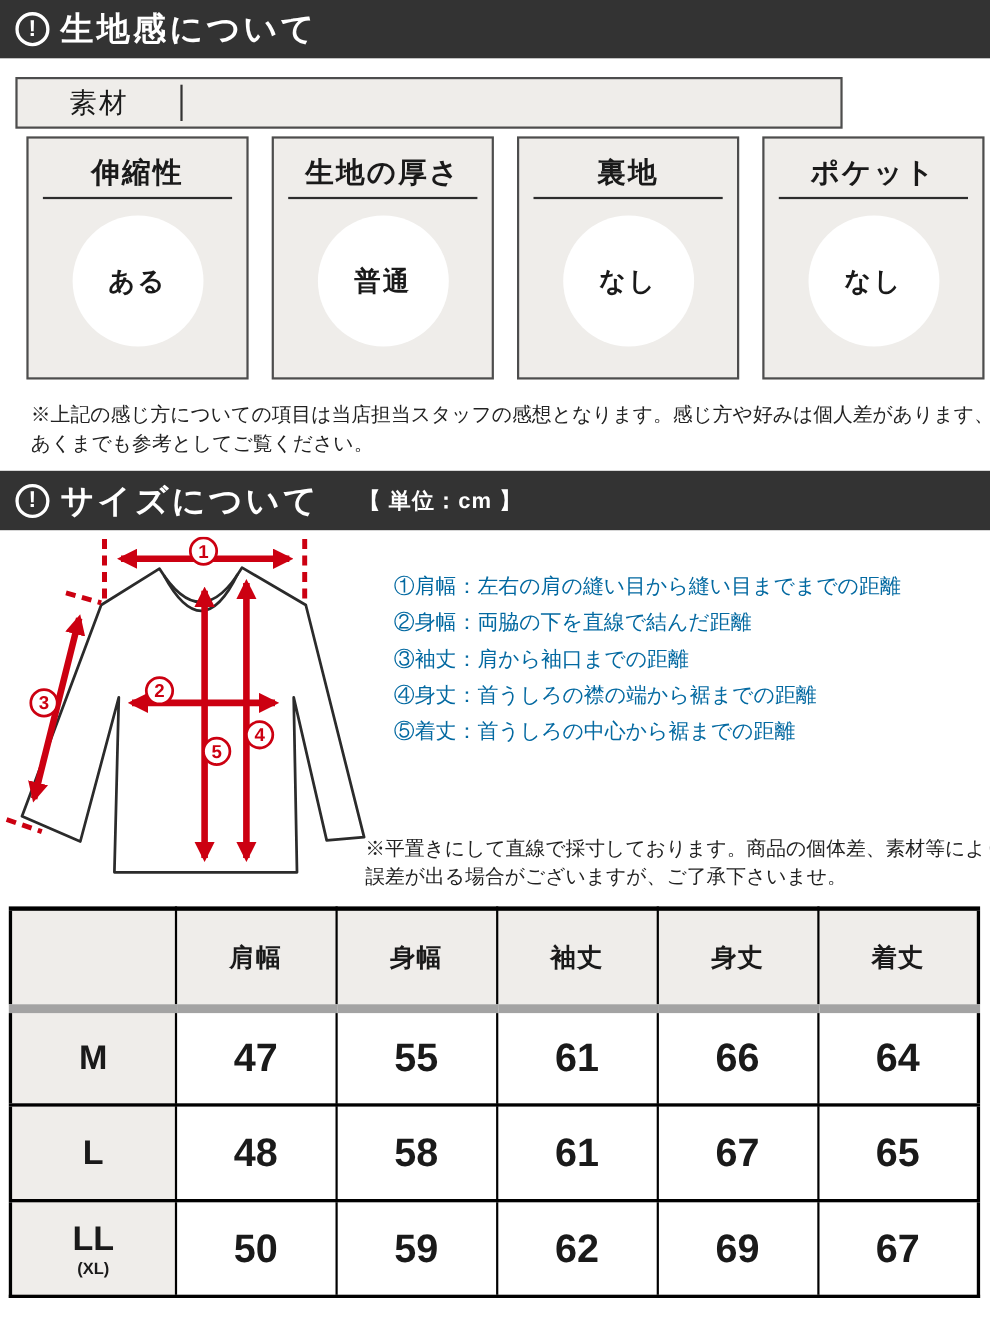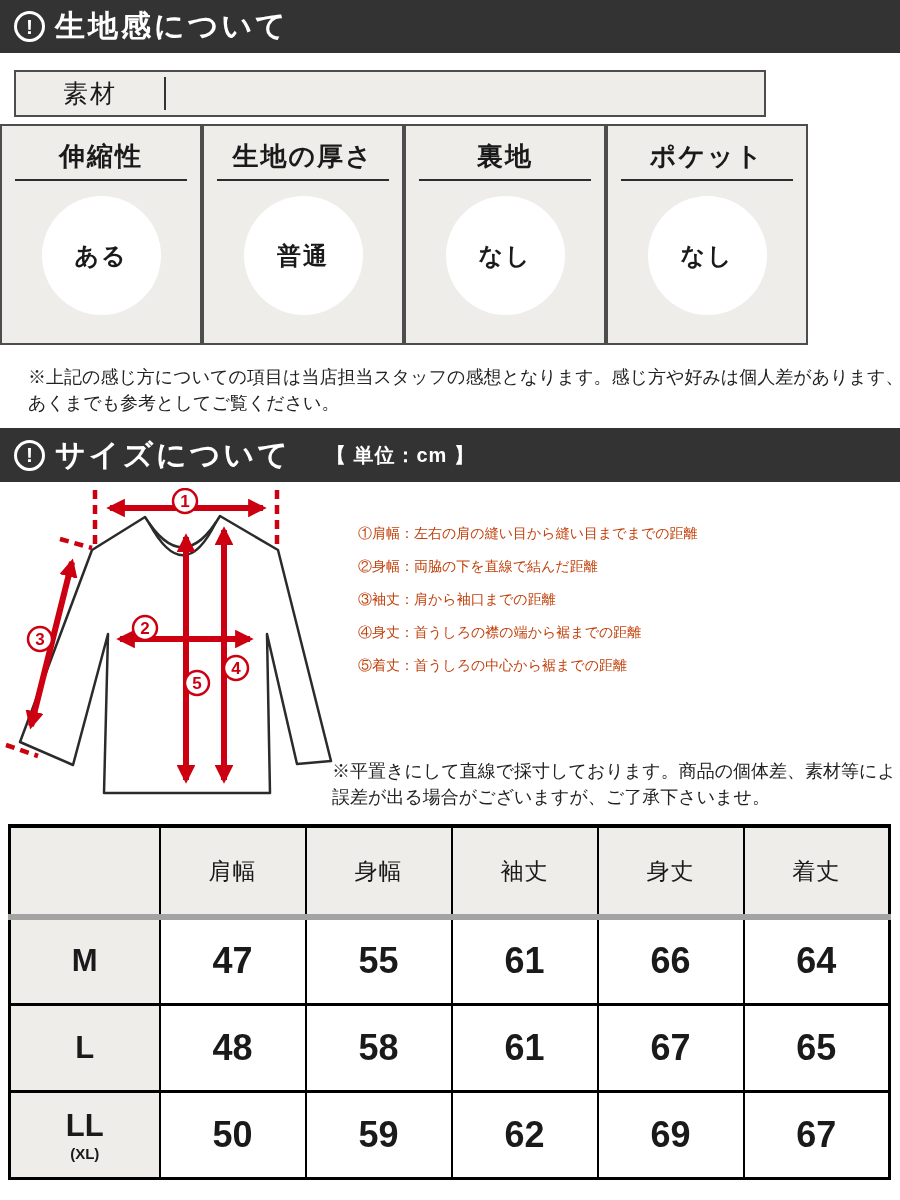--- a/index.html
+++ b/index.html
@@ -19,50 +19,50 @@
   .unit-note { font-size:20px; font-weight:bold; margin-left:35px; letter-spacing:1px; }
 
   
   .material-row { position:absolute; left:14px; top:70px; width:752px; height:47px;
     background:#efedea; border:2px solid #4d4d4d; display:flex; align-items:center; }
   .material-label { width:148px; text-align:center; font-size:25px; letter-spacing:2px; }
   .material-sep { width:2px; align-self:stretch; margin:5px 0; background:#333; }
   .material-value { padding-left:14px; font-size:25px; }
 
   
-  .spec-row { position:absolute; left:0; top:124px; width:874px; display:flex; }
+  .spec-row { position:absolute; left:24px; top:124px; width:874px; display:flex; gap:21px; }
   .spec-box { width:202px; height:221px; background:#efedea; border:2px solid #4d4d4d;
     text-align:center; }
   .spec-title { margin-top:13px; font-size:26px; font-weight:bold; letter-spacing:2px; }
   .spec-underline { width:172px; margin:5px auto 0; border-bottom:2px solid #2d2d2d; }
   .spec-circle { width:119px; height:119px; border-radius:50%; background:#ffffff;
     margin:15px auto 0; display:flex; align-items:center; justify-content:center;
     font-size:24px; font-weight:bold; letter-spacing:2px; }
 
   
   .disclaimer { position:absolute; font-size:18px; line-height:26px; color:#222;
     white-space:nowrap; }
   .disclaimer.d1 { left:28px; top:364px; }
   .disclaimer.d2 { left:332px; top:758px; }
 
   
   .diagram { position:absolute; left:0; top:488px; }
 
   
-  .defs-list { position:absolute; left:358px; top:517px; font-size:14px; line-height:33px;
-    white-space:nowrap; color:#c2410c; }
+  .defs-list { position:absolute; left:358px; top:517px; font-size:19px; line-height:33px;
+    white-space:nowrap; color:#0369a1; }
 
   
   table.size-table { position:absolute; left:8px; top:824px; width:880px;
     border-collapse:collapse; table-layout:fixed;
     border:3px solid #000; border-top-width:4px; }
   .size-table th, .size-table td { border:2px solid #000; text-align:center;
     vertical-align:middle; }
   .size-table thead th { height:91px; background:#efedea; font-size:23px;
-    font-weight:normal; border-bottom:6px solid #a3a3a3; letter-spacing:1px; }
+    font-weight:bold; border-bottom:8px solid #a3a3a3; letter-spacing:1px; }
   .size-table tbody tr { border-top:3px solid #000; }
   .size-table tbody th { height:87px; background:#efedea; font-size:31px; font-weight:bold; }
   .size-table tbody td { background:#ffffff; font-size:36px; font-weight:bold; }
   .size-sub { display:block; font-size:15px; font-weight:bold; margin-top:1px; }
 </style>
 </head>
 <body>
 
 <div class="stage">
 

